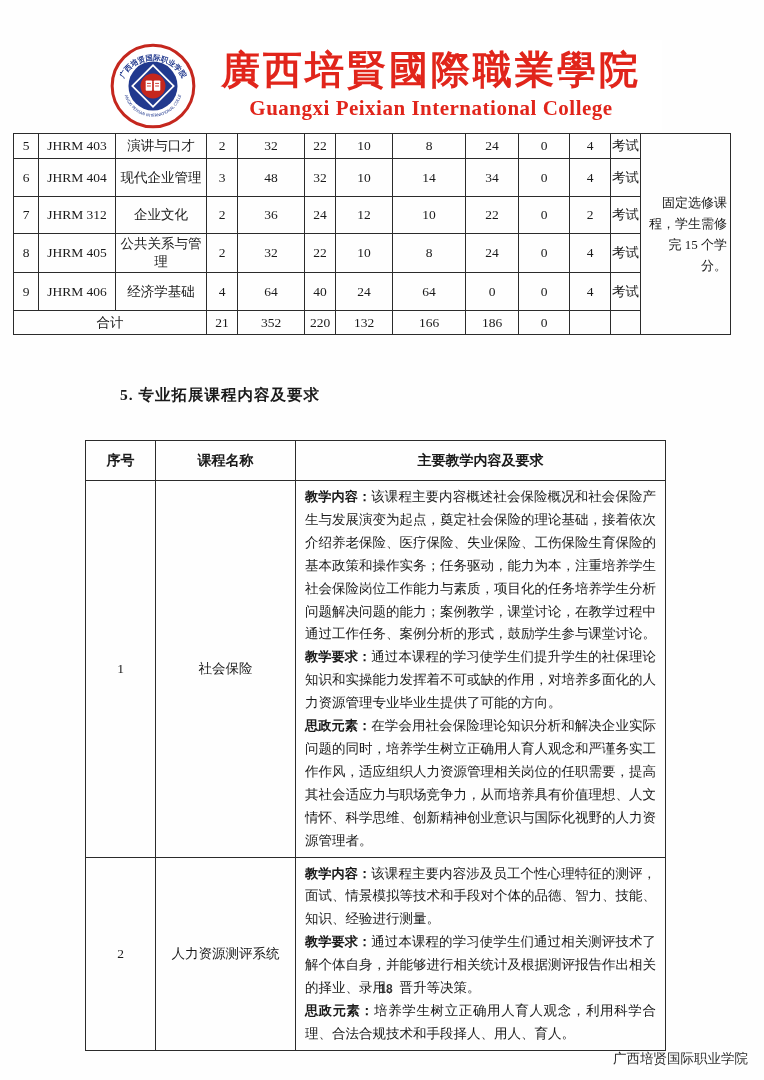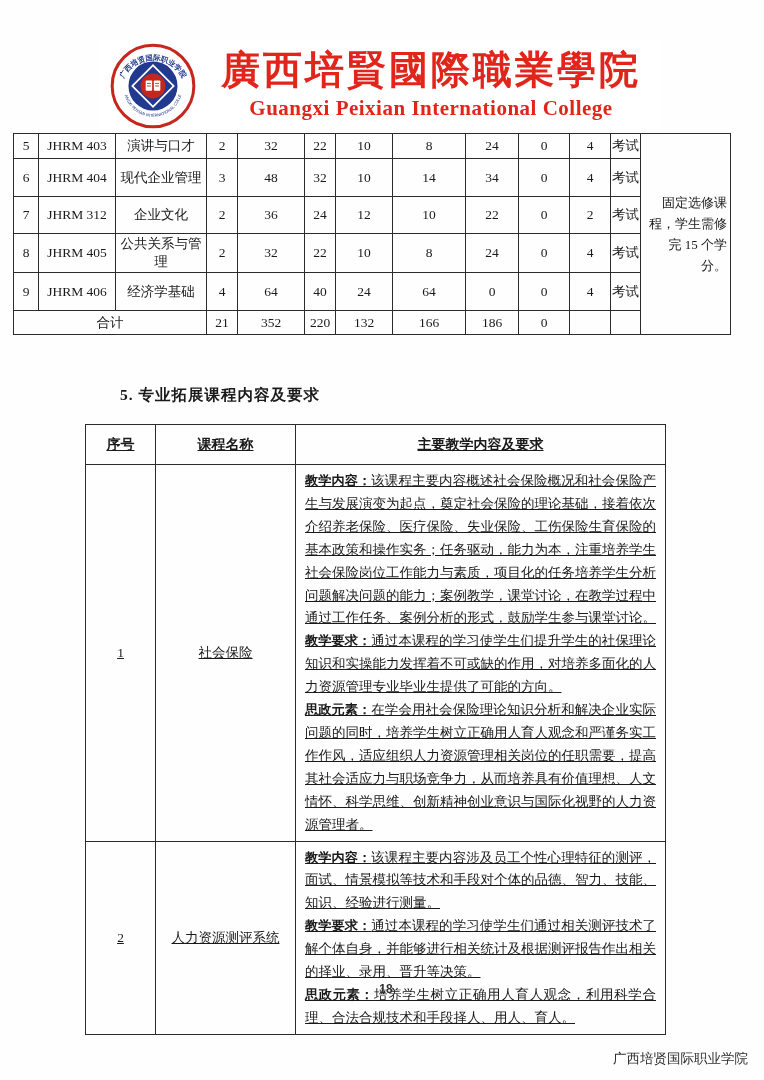--- a/index.html
+++ b/index.html
@@ -25,21 +25,21 @@
   .course-table { position: absolute; left: 13px; top: 133px; width: 717px;
                   font-size: 13.5px; }
   .course-table td { text-align: center; padding: 1px 1px; }
   .course-table .note-cell { font-size: 13px; text-align: right; padding: 2px 3px; line-height: 21px; }
 
   
   .section-title { position: absolute; left: 120px; top: 371px; font-size: 15.5px;
                    font-weight: bold; letter-spacing: 1px; margin-top: 14px; }
 
   
-  .detail-table { position: absolute; left: 85px; top: 424px; width: 580px; font-size: 13.5px; text-decoration: underline; }
+  .detail-table { position: absolute; left: 85px; top: 440px; width: 580px; font-size: 13.5px; }
   .detail-table th { font-weight: bold; text-align: center; font-size: 14px; }
   .detail-table .center-cell { text-align: center; }
   .detail-table .content-cell { padding: 5px 9px 4px 9px; vertical-align: top; }
   .para { text-align: justify; line-height: 22.9px; font-size: 13.5px; }
   .lbl { font-weight: bold; font-family: "DejaVu Sans", sans-serif; font-size: 13.2px; }
 
   
   .page-number { position: absolute; top: 982px; left: 4px; width: 100%; text-align: center;
                  font-size: 12px; font-family: "Liberation Sans", sans-serif; color: #333; font-weight: bold; }
   .watermark { position: absolute; top: 1050px; right: 16px; font-size: 13.5px;

